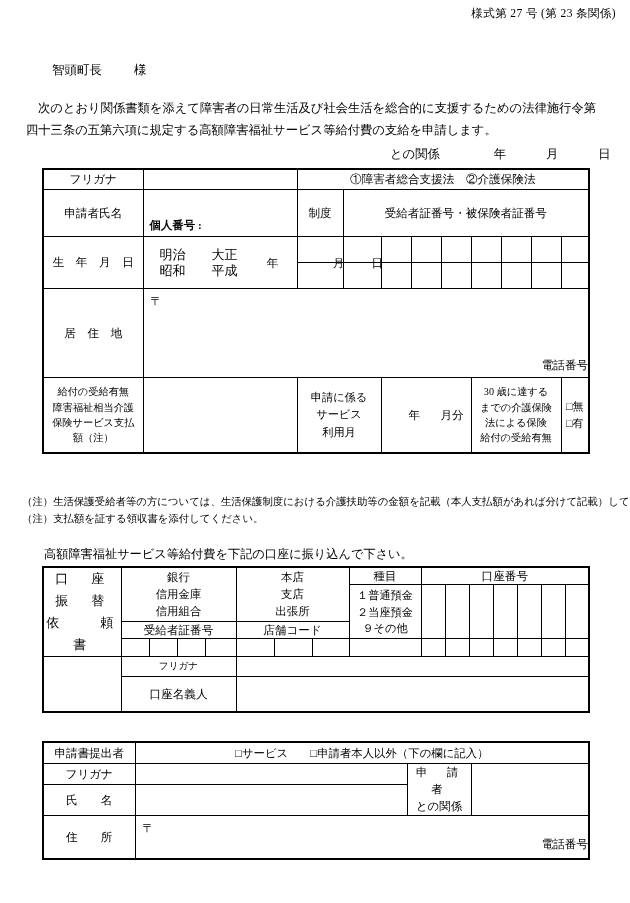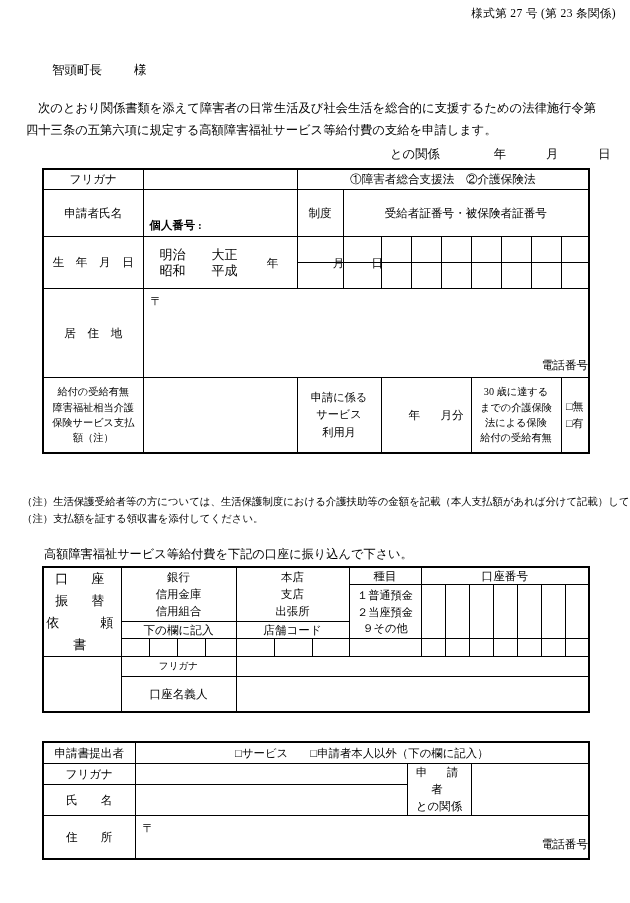--- a/index.html
+++ b/index.html
@@ -383,21 +383,21 @@
       <td rowspan="2"></td>
       <td rowspan="2"></td>
       <td rowspan="2"></td>
       <td rowspan="2"></td>
       <td rowspan="2"></td>
       <td rowspan="2"></td>
       <td rowspan="2"></td>
     </tr>
 
     <tr>
-      <td colspan="4" style="height:16px">下の欄に記入</td>
+      <td colspan="4" style="height:16px">受給者証番号</td>
       <td colspan="3">店舗コード</td>
     </tr>
 
     <tr>
       <td style="height:17px"></td>
       <td></td>
       <td></td>
       <td></td>
       <td></td>
       <td></td>

